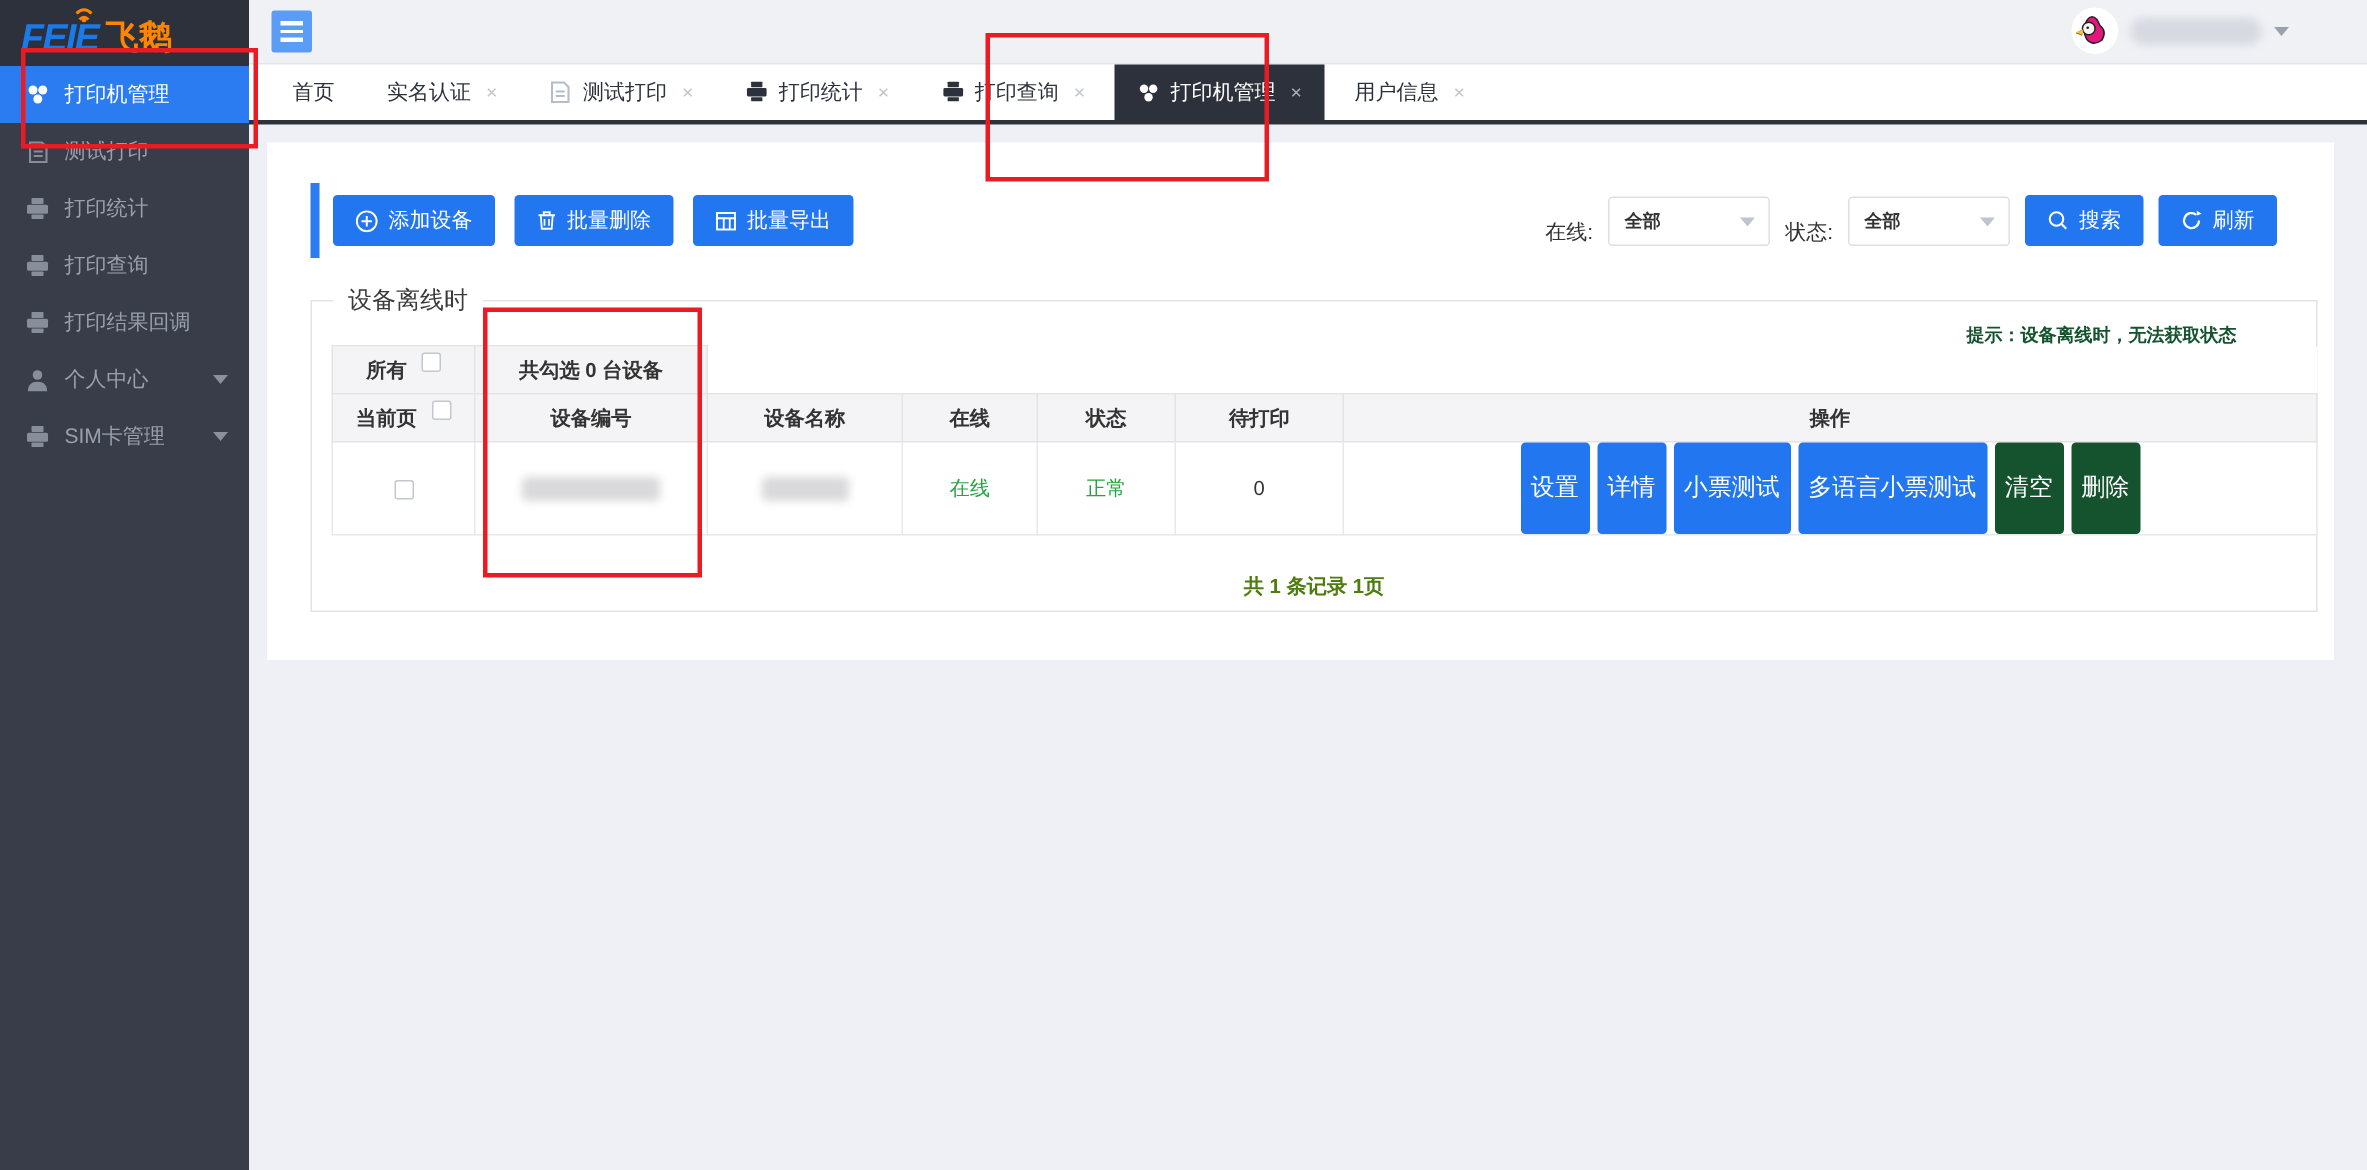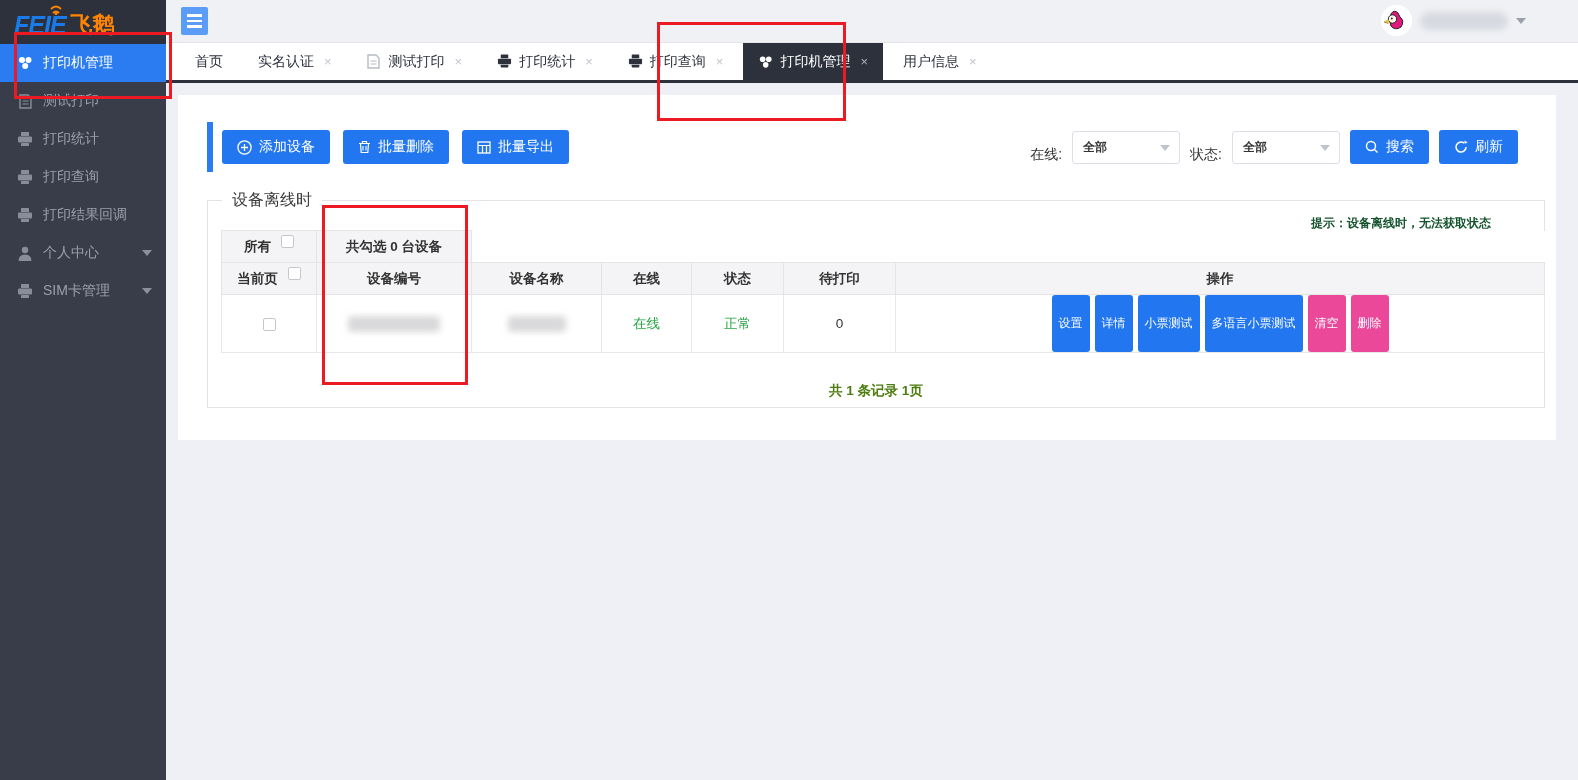--- a/index.html
+++ b/index.html
@@ -56,22 +56,22 @@
   table.devices { position:absolute; left:13px; top:29px; border-collapse:collapse; table-layout:fixed; width:1323px; font-size:13.5px; color:#333; }
   .devices td { text-align:center; vertical-align:middle; }
   .devices .h-cell { background:#f4f4f6; border:1px solid #e4e4e4; height:32px; font-weight:600; }
   .devices .ghost { background:#fff; border:none; }
   .devices .d-cell { background:#fff; border:1px solid #e8e8e8; height:36px; }
   .cb { display:inline-block; width:13px; height:13px; background:#fff; border:1px solid #c4c8ce; border-radius:2px; vertical-align:middle; cursor:pointer; }
   .cb.raised { position:relative; top:-5px; margin-left:6px; }
   .green { color:#27a342; }
   .blur-block { display:inline-block; height:16px; border-radius:3px; background:#d9d9db; filter:blur(3px); vertical-align:middle; }
   .actions { display:flex; gap:5px; justify-content:center; align-items:center; }
-  .abtn { border:none; border-radius:3px; color:#fff; font-size:12px; padding:20px 7px; cursor:pointer; background:#2277f0; font-family:inherit; white-space:nowrap; }
-  .abtn.warn { background:#ec4899; }
+  .abtn { border:none; border-radius:3px; color:#fff; font-size:16px; padding:20px 7px; cursor:pointer; background:#2277f0; font-family:inherit; white-space:nowrap; }
+  .abtn.warn { background:#14532d; }
 
   .pager { position:absolute; left:0; right:0; top:142px; display:flex; justify-content:center; }
   .pg-btn { border:1px solid #e0e3ea; background:#fff; color:#c3c8d4; font-size:13px; padding:6px 15px; margin-left:-1px; cursor:default; }
   .pg-cur { background:#2277f0; border:1px solid #2277f0; color:#fff; font-size:13px; font-weight:bold; padding:6px 13px; margin-left:-1px; cursor:pointer; }
   .pg-summary { position:absolute; left:0; right:0; top:181px; text-align:center; font-size:13.5px; font-weight:700; color:#4d7c0f; }
 
   
   .anno { position:absolute; border:3px solid #ec1b23; pointer-events:none; z-index:50; }
   .anno1 { left:14px; top:32px; width:158px; height:67px; }
   .anno2 { left:657px; top:22px; width:189px; height:99px; }

